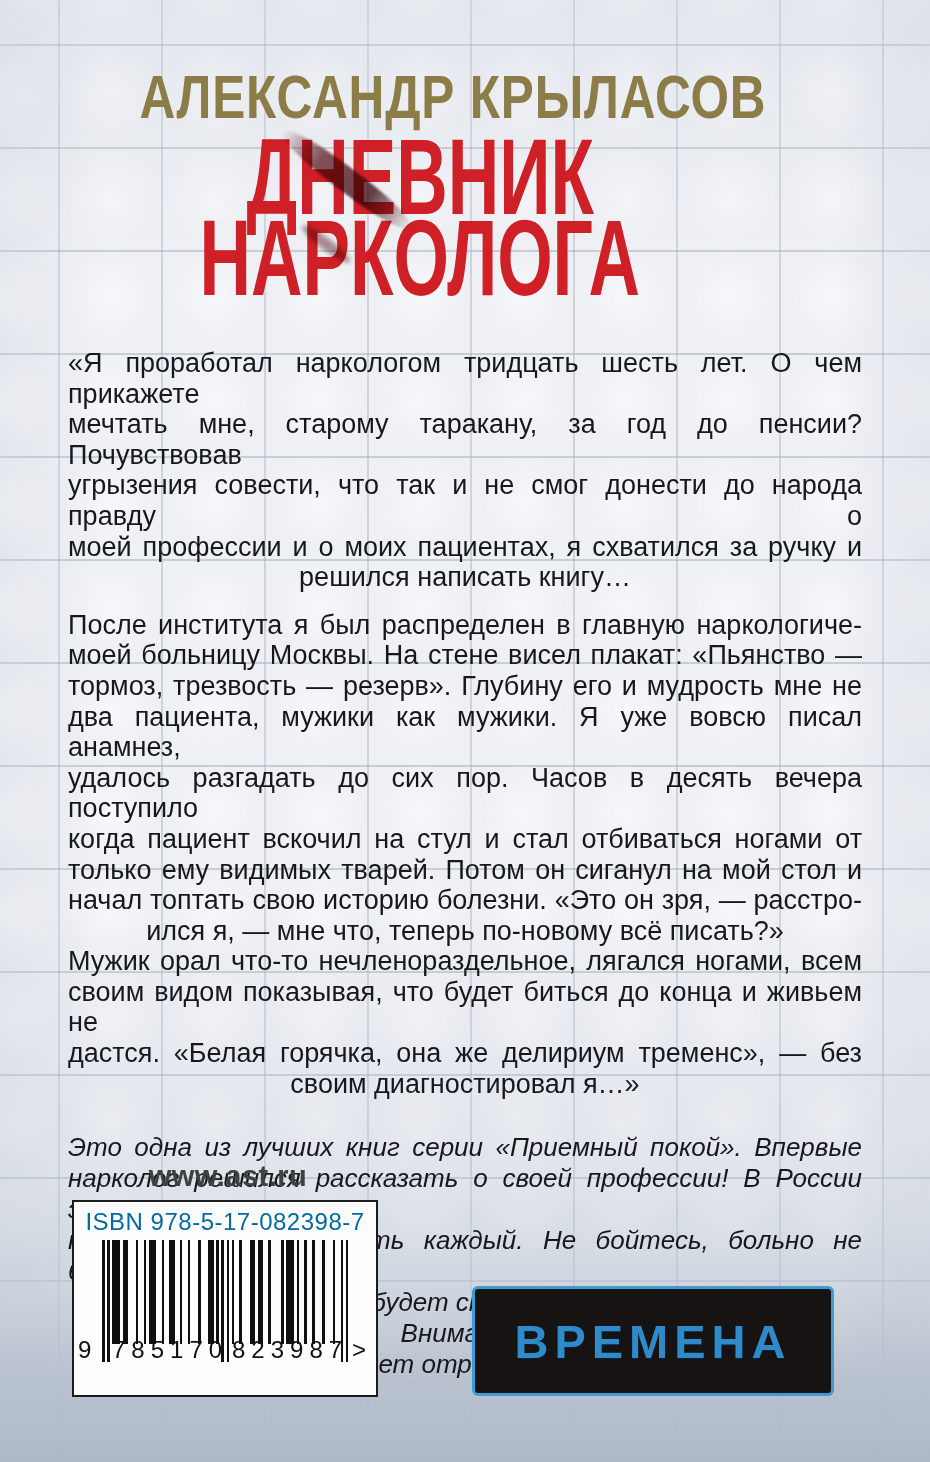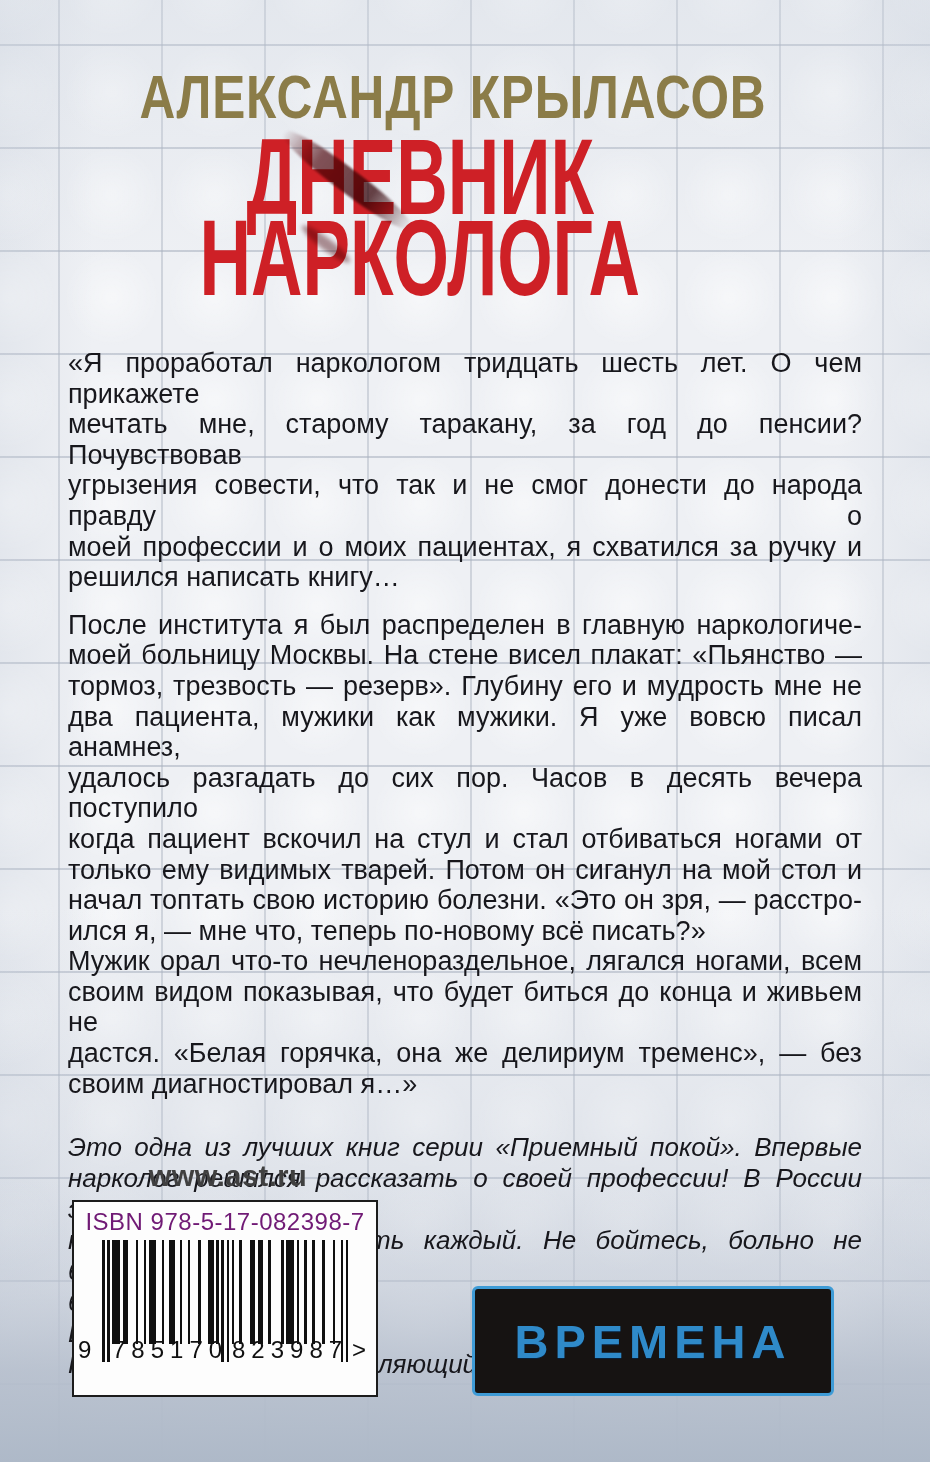--- a/index.html
+++ b/index.html
@@ -69,39 +69,39 @@
     position:absolute;left:296px;top:238px;width:60px;height:12px;
     background:rgba(90,20,26,0.45);transform:rotate(37deg);border-radius:50%;
     mix-blend-mode:multiply;filter:blur(2px);
   }
 
   
   .bodytext{
     position:absolute;left:68px;top:348px;width:794px;
     color:var(--body-ink);font-size:27px;line-height:30.6px;
   }
-  .tline{text-align:left;}
+  .tline{text-align:center;}
   .tline.just{text-align:justify;text-align-last:justify;}
   .para-gap{margin-top:17px;}
   .ital{font-style:italic;font-size:26px;line-height:31px;}
   .ital-gap{margin-top:33px;}
 
   
   .website{
     position:absolute;left:68px;top:1160px;width:320px;text-align:center;
     font-size:29px;font-weight:bold;color:#404040;letter-spacing:0.5px;
   }
 
   
   .barcode-box{
     position:absolute;left:72px;top:1200px;width:306px;height:197px;
     background:#fdfdfd;border:2px solid #1c1c1c;
   }
   .isbn{
-    margin-top:6px;text-align:center;font-size:24px;color:#701a75;letter-spacing:0.5px;
+    margin-top:6px;text-align:center;font-size:24px;color:#0369a1;letter-spacing:0.5px;
   }
   .bars{
     position:relative;margin:4px 0 0 28px;width:247px;height:122px;
     font-size:0;white-space:nowrap;
   }
   .bars i{display:inline-block;vertical-align:top;width:2.6px;height:104px;}
   .bars i.bar{background:#101010;}
   .bars i.sp{background:transparent;}
   .bars i.tall{height:122px;}
   .bc-digits span{

